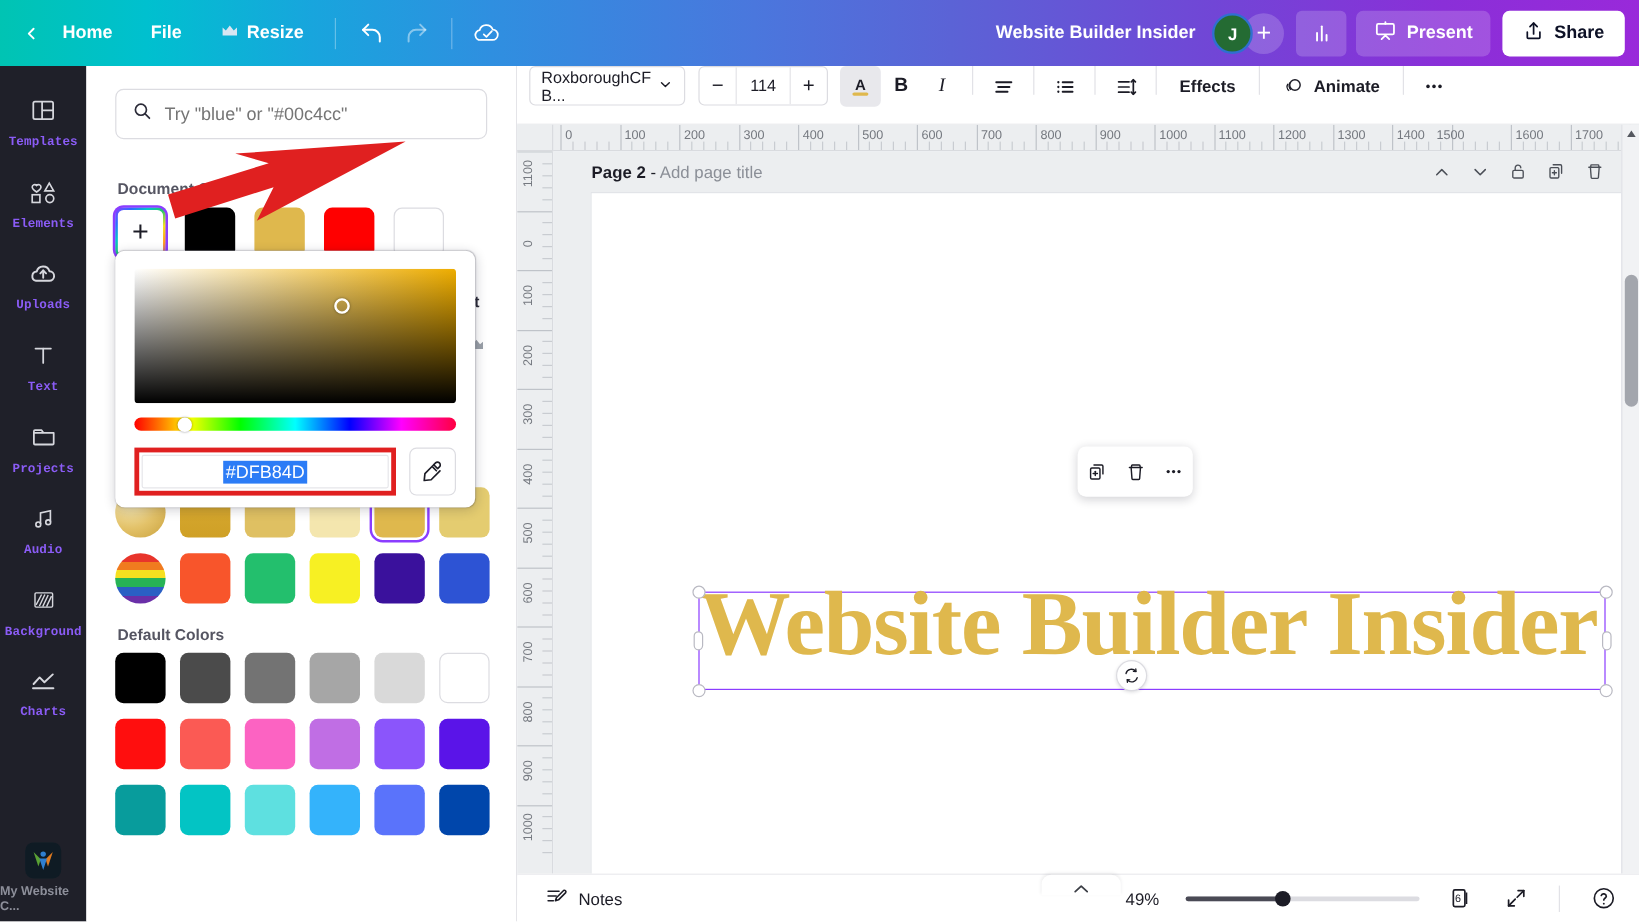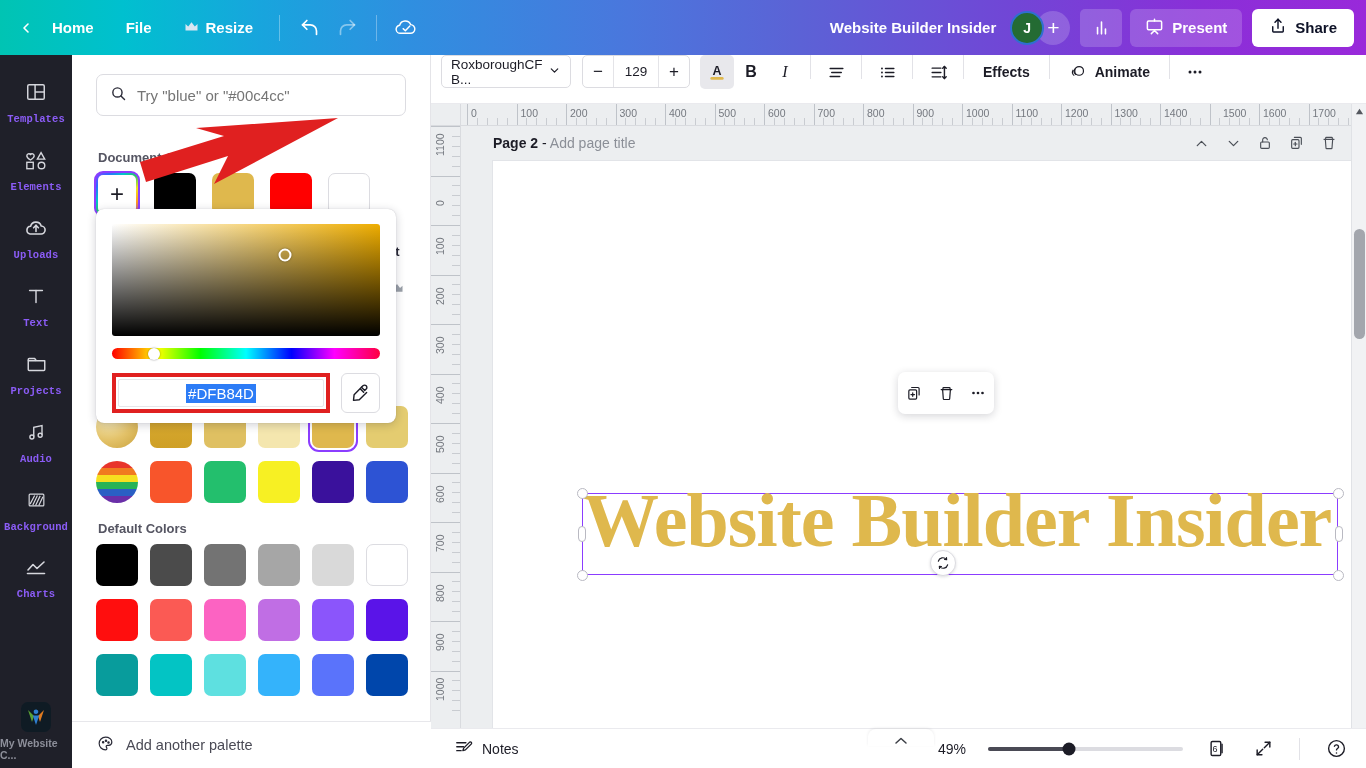--- a/index.html
+++ b/index.html
@@ -615,31 +615,20 @@
       <div class="swatch-row" style="gap:12px">
         <div class="sw" style="background:#089c9c"></div>
         <div class="sw" style="background:#03c4c4"></div>
         <div class="sw" style="background:#5ee0e0"></div>
         <div class="sw" style="background:#34b3fb"></div>
         <div class="sw" style="background:#5a73fb"></div>
         <div class="sw" style="background:#0046ab"></div>
       </div>
     </div>
 
-    <div class="panel-footer">
-      <span>
-        <svg width="19" height="19" viewBox="0 0 24 24" fill="none" stroke="#2b2b38" stroke-width="1.5">
-            <path d="M12 4a8 8 0 1 0 0 16c1.2 0 1.8-.8 1.8-1.6 0-1.3-1-1.7-1-2.7 0-.8.6-1.3 1.5-1.3H16A4.5 4.5 0 0 0 20 10c0-3.4-3.6-6-8-6z"></path>
-            <circle cx="9" cy="10.4" r=".85" fill="#2b2b38"></circle>
-            <circle cx="12.6" cy="8.6" r=".85" fill="#2b2b38"></circle>
-            <circle cx="15.8" cy="10.8" r=".85" fill="#2b2b38"></circle>
-          </svg>
-      </span>
-      <span>Add another palette</span>
-    </div>
   </div>
 
   <div class="behind-frag">lit</div>
   <div class="behind-crown">
     <svg width="14" height="11" viewBox="0 0 24 20" fill="#9aa0a8">
         <path d="M2 5l4.5 4L12 2l5.5 7L22 5v11H2z"></path>
       </svg>
   </div>
 
   <div class="picker">
@@ -678,21 +667,21 @@
       <div class="font-select">
         <span>RoxboroughCF B...</span>
         <span>
           <svg width="13" height="13" viewBox="0 0 24 24" fill="none" stroke="#1c1c26" stroke-width="2.2" stroke-linecap="round" stroke-linejoin="round">
               <polyline points="6 9 12 15 18 9"></polyline>
             </svg>
         </span>
       </div>
       <div class="size-group">
         <div class="size-btn">−</div>
-        <div class="size-val">129</div>
+        <div class="size-val">114</div>
         <div class="size-btn">+</div>
       </div>
       <div class="ob-btn active">
         <svg width="20" height="20" viewBox="0 0 24 24">
             <text x="12" y="16" font-family="Liberation Sans, sans-serif" font-size="15" font-weight="bold" fill="#1c1c26" text-anchor="middle">A</text>
             <rect x="4" y="18" width="16" height="3.4" rx="1.7" fill="#dfb84d"></rect>
           </svg>
       </div>
       <div class="ob-btn">
         <span style="font-size:16px;font-weight:bold;">B</span>
@@ -841,21 +830,21 @@
         <div class="rminor" style="left: 699.3px;"></div>
         <div class="rminor" style="left: 709.2px;"></div>
         <div class="rminor" style="left: 719.1px;"></div>
         <div class="rtick" style="left: 729px;"></div>
         <div class="rlabel" style="left: 729px;">1400</div>
         <div class="rminor" style="left: 738.9px;"></div>
         <div class="rminor" style="left: 748.8px;"></div>
         <div class="rminor" style="left: 758.7px;"></div>
         <div class="rminor" style="left: 768.6px;"></div>
         <div class="rtick" style="left: 778.5px;"></div>
-        <div class="rlabel" style="left: 788px;">1500</div>
+        <div class="rlabel" style="left: 762px;">1500</div>
         <div class="rminor" style="left: 788.4px;"></div>
         <div class="rminor" style="left: 798.3px;"></div>
         <div class="rminor" style="left: 808.2px;"></div>
         <div class="rminor" style="left: 818.1px;"></div>
         <div class="rtick" style="left: 828px;"></div>
         <div class="rlabel" style="left: 828px;">1600</div>
         <div class="rminor" style="left: 837.9px;"></div>
         <div class="rminor" style="left: 847.8px;"></div>
         <div class="rminor" style="left: 857.7px;"></div>
         <div class="rminor" style="left: 867.6px;"></div>

